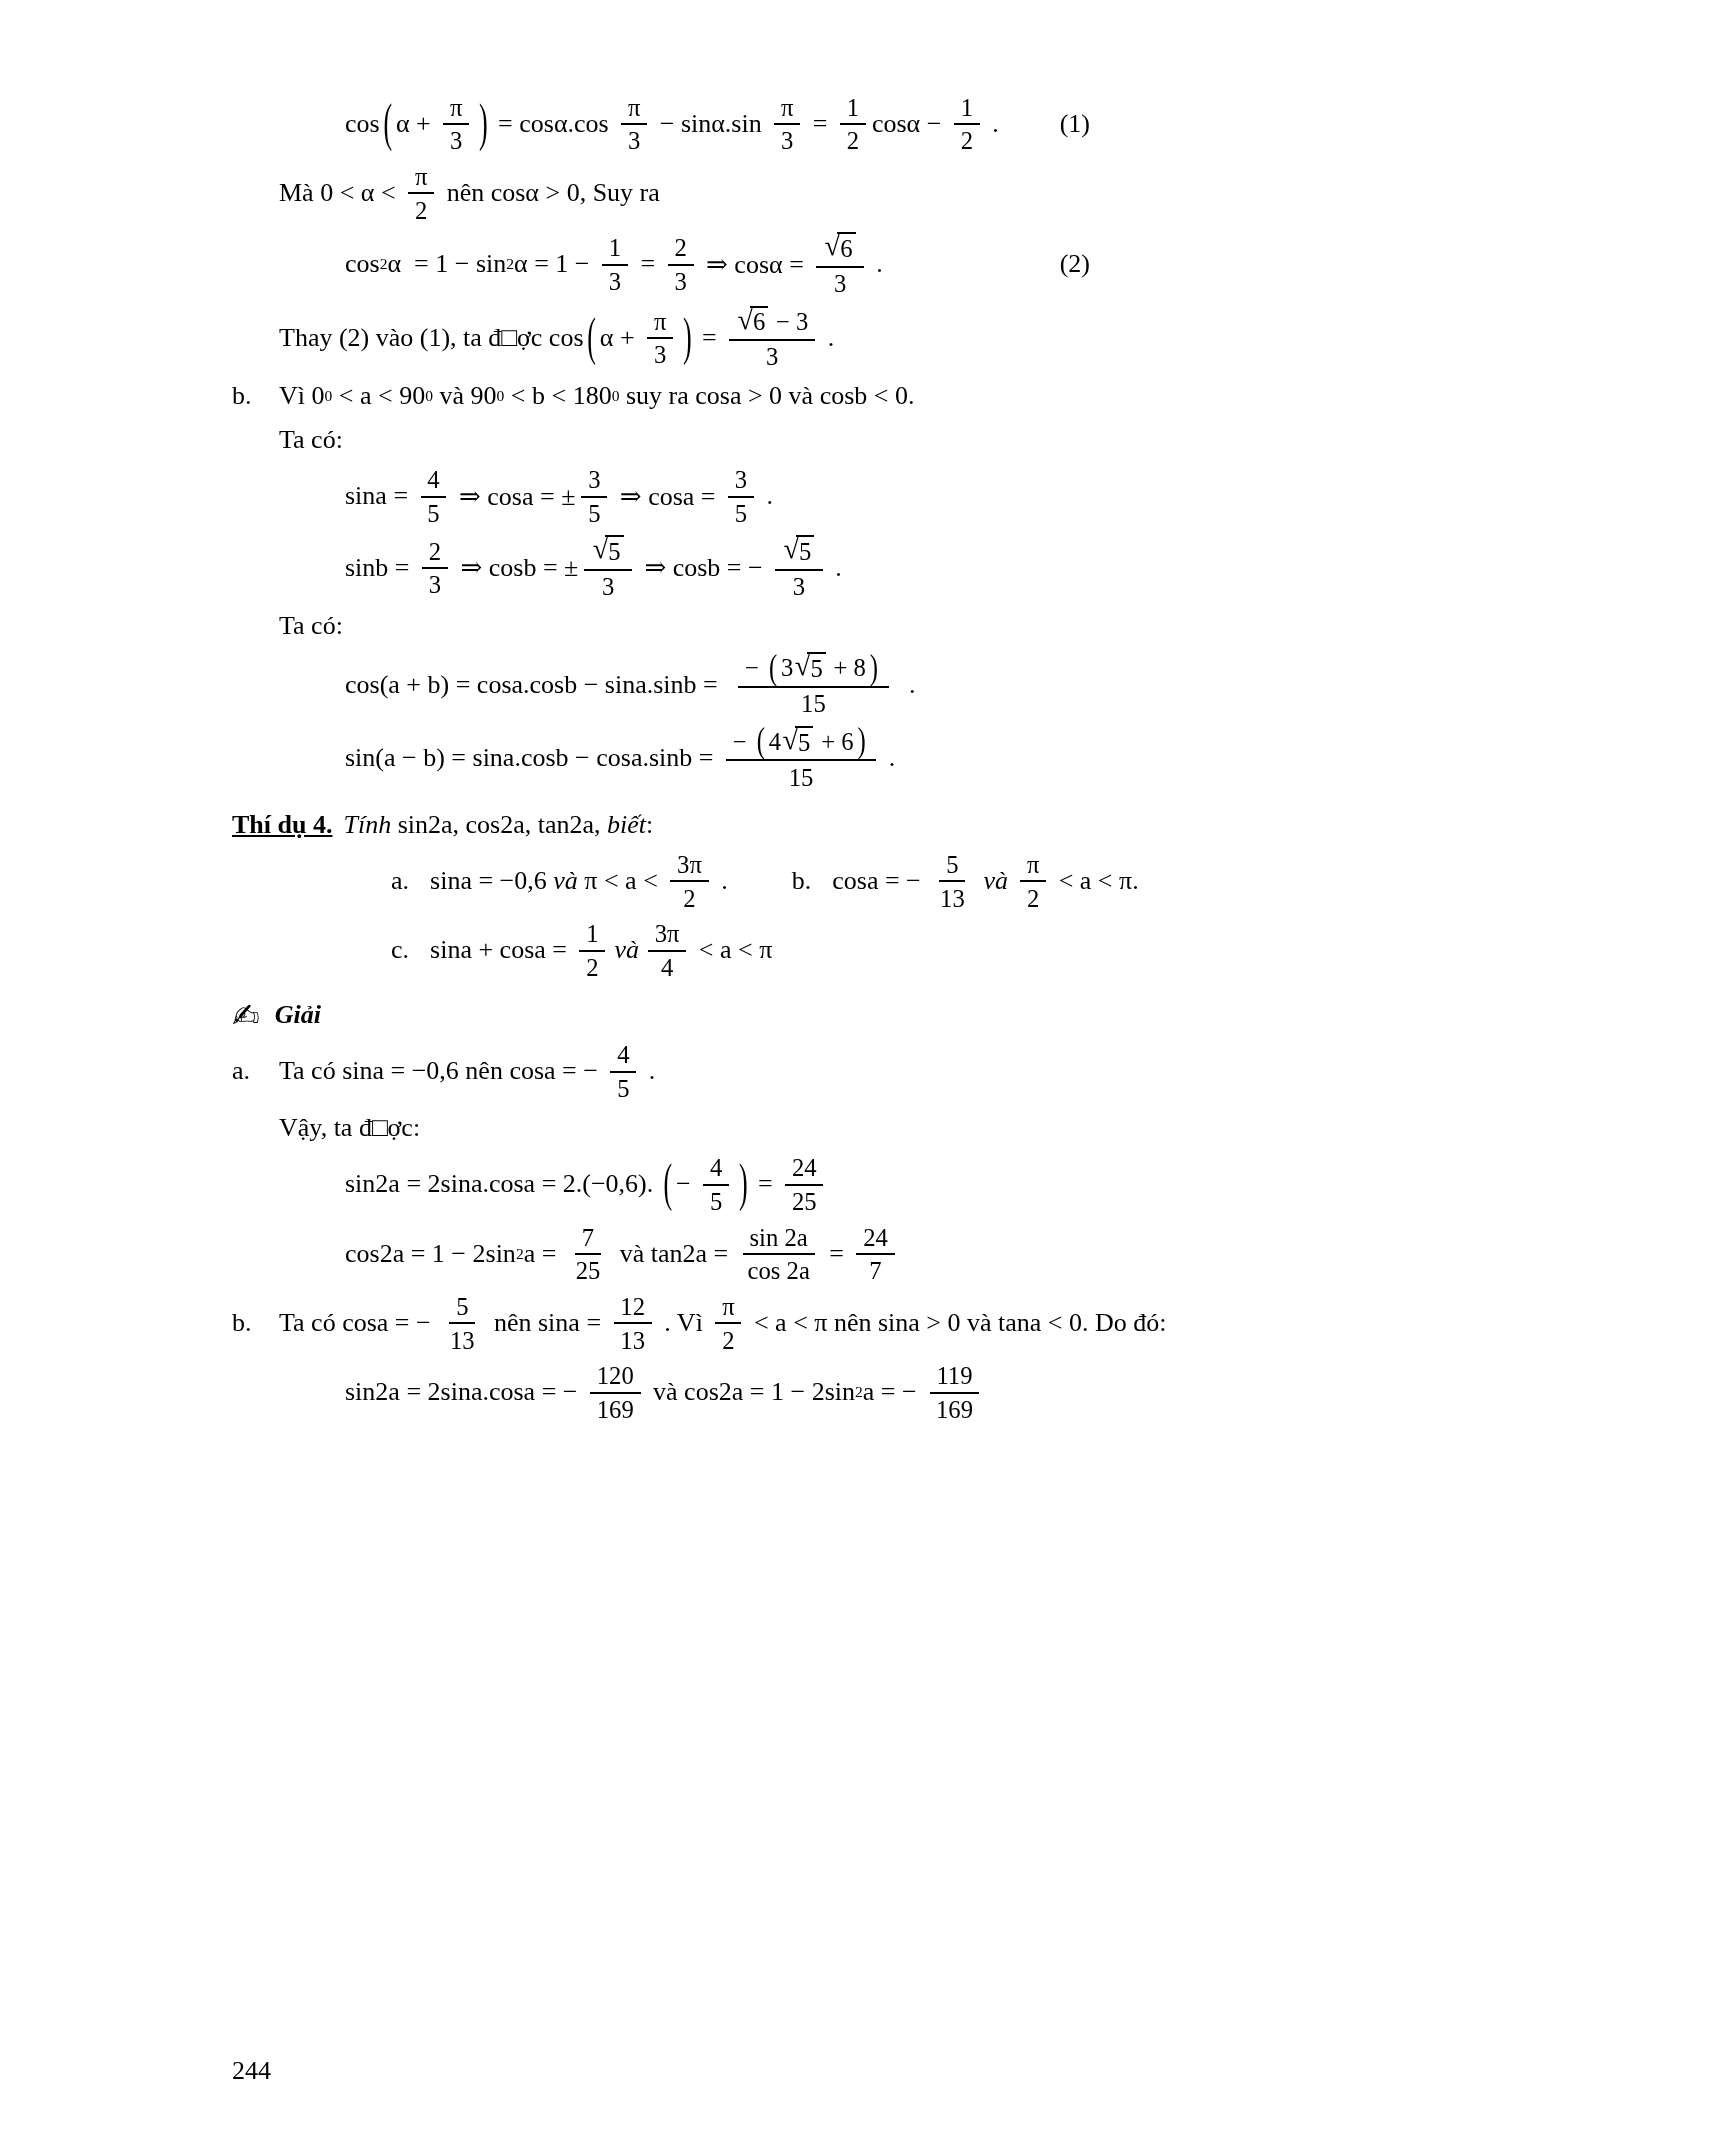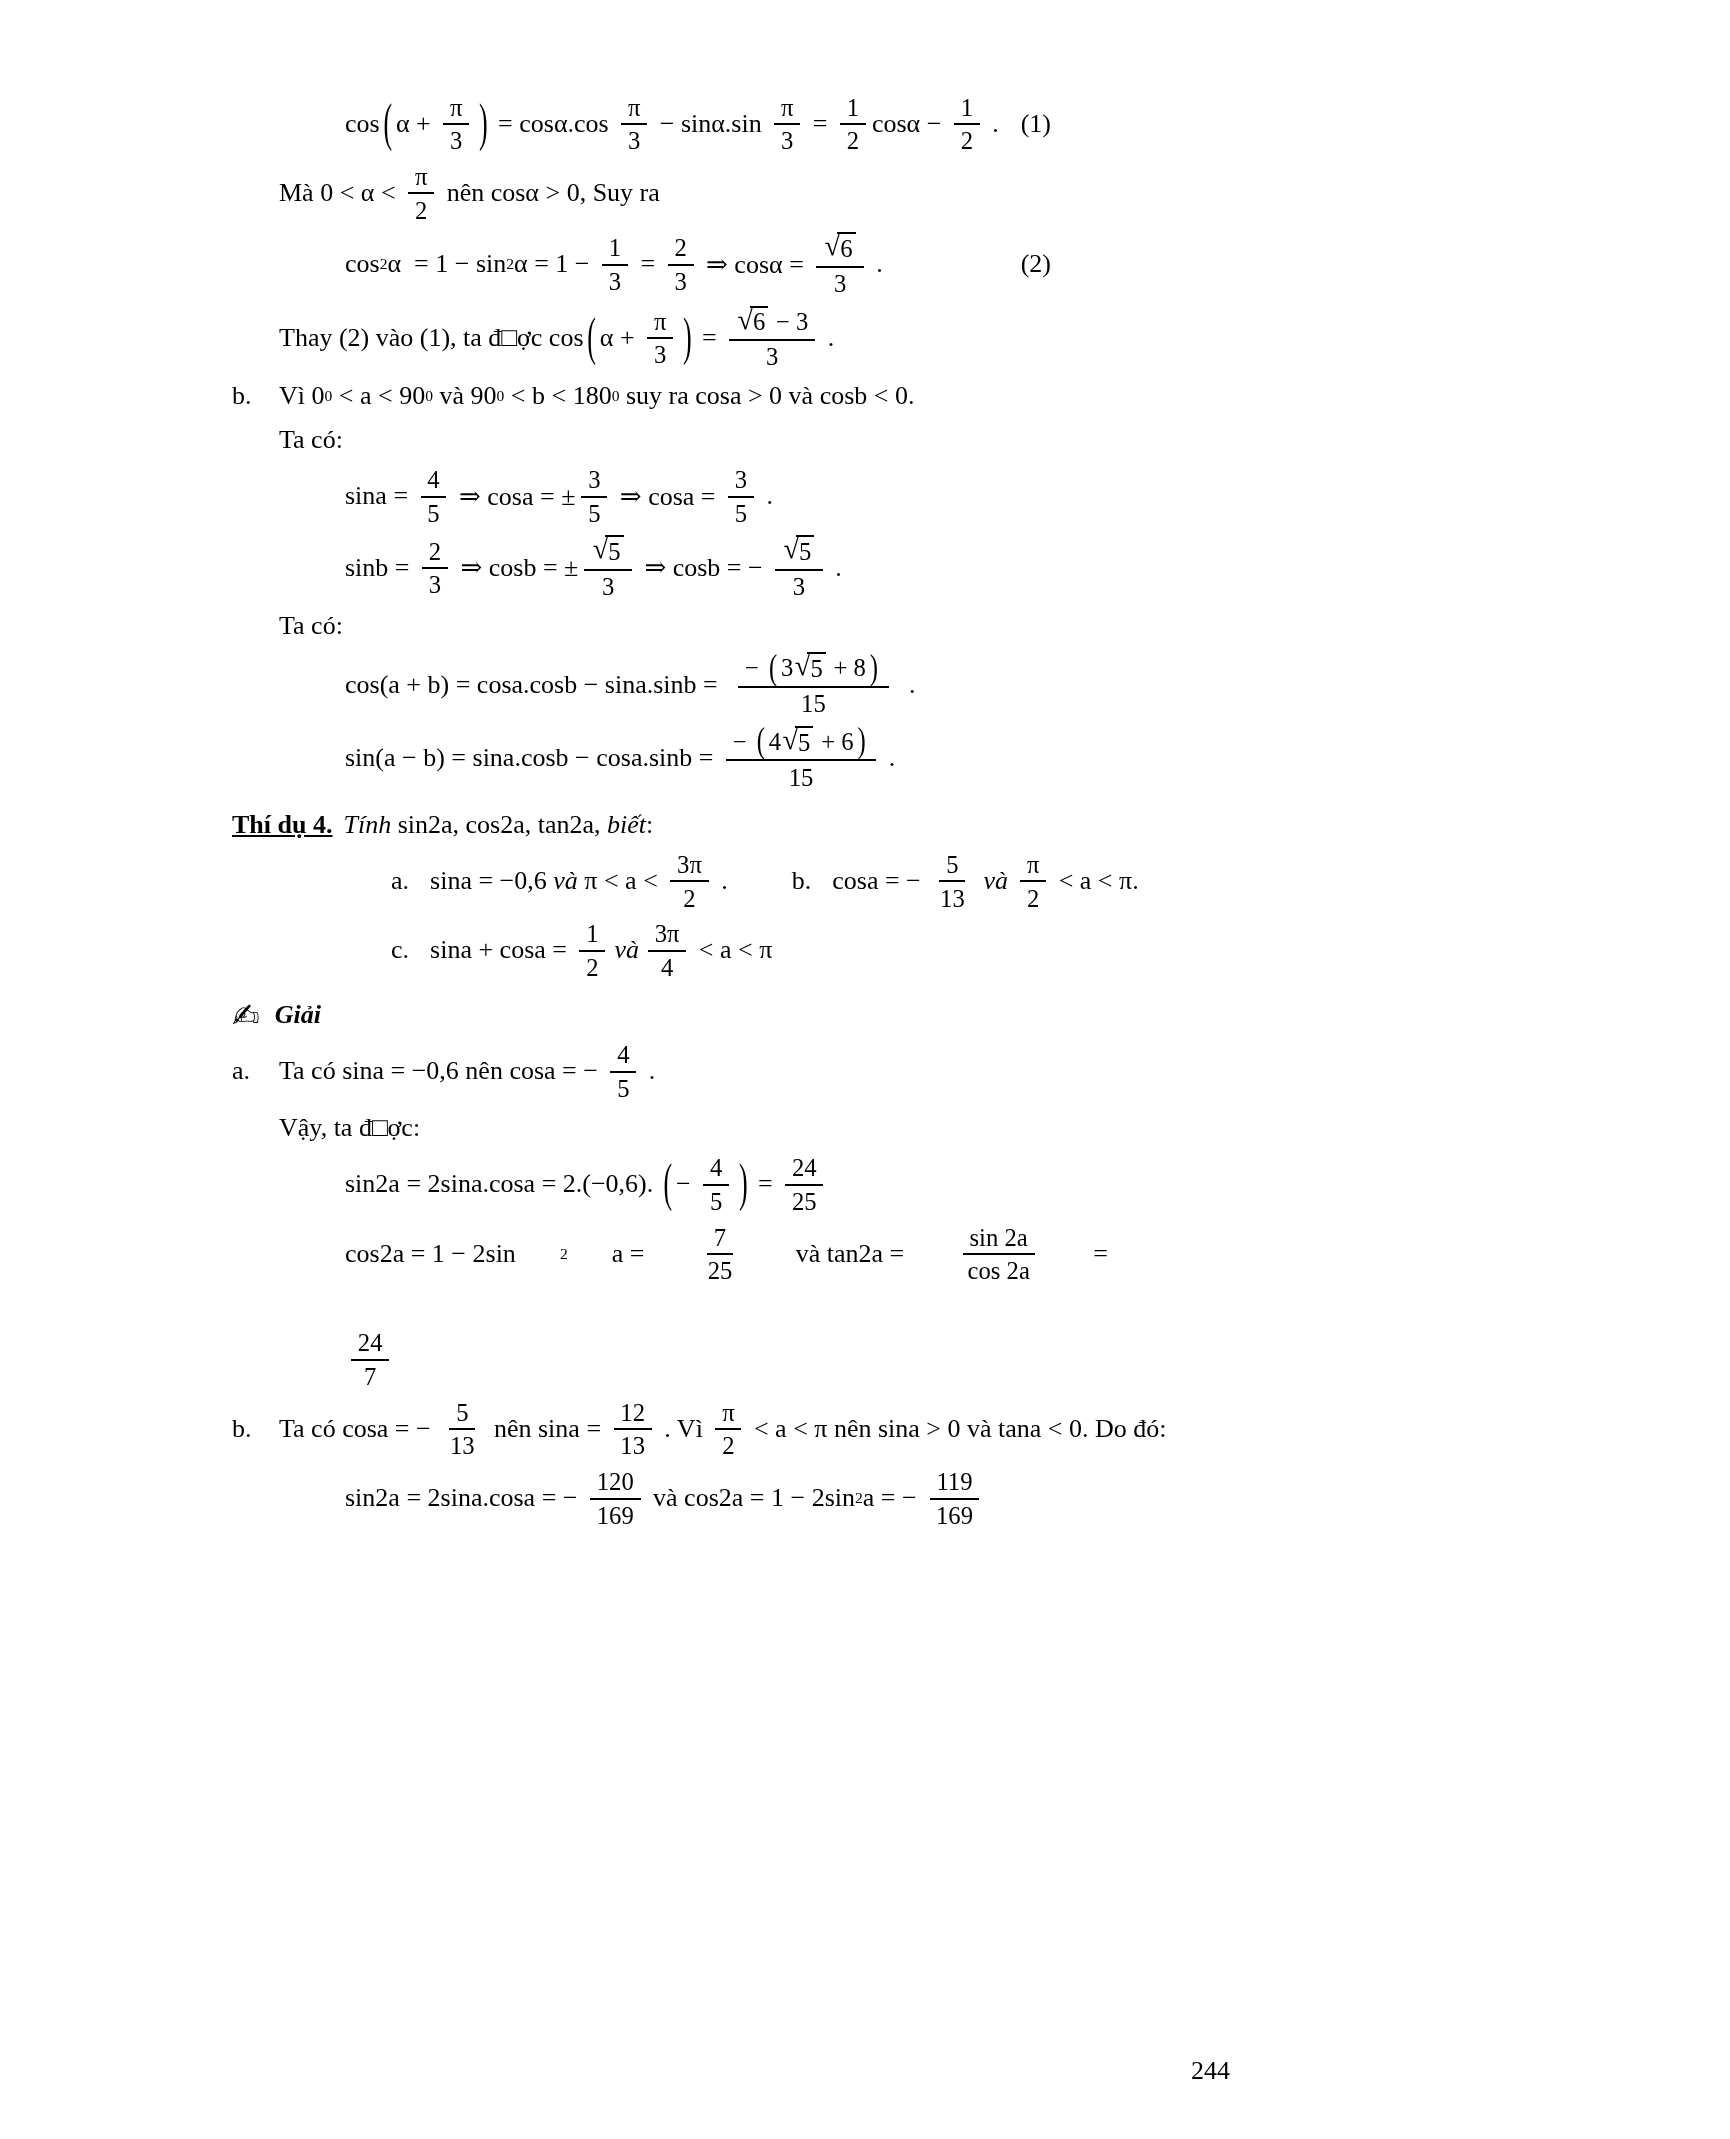--- a/index.html
+++ b/index.html
@@ -1,20 +1,20 @@
 <!DOCTYPE html>
 <html style="font-size:12px"><head>
 <meta charset="utf-8">
 <style>
   html,body{margin:0;padding:0;}
   body{background:#ffffff;}
   .page{
     width:1400px;height:2140px;background:#ffffff;box-sizing:border-box;
     padding:89px 170px 54px 232px;
-    display:flex;flex-direction:row;
+    display:flex;flex-direction:column;
     font-family:"Liberation Serif","DejaVu Serif",serif;
     font-size:26px;color:#000;
   }
   .content{display:flex;flex-direction:column;}
   .line{display:flex;align-items:center;margin:3.8px 0;min-height:36px;}
   .lbody{display:inline-flex;align-items:center;flex-wrap:wrap;row-gap:4.5px;}
   .tx{white-space:pre;}
   .it{font-style:italic;}
   .marker{width:47px;flex:none;}
   .heading{font-weight:bold;text-decoration:underline;margin-right:4.5px;}
@@ -457,21 +457,21 @@
             <span class="num">
               <span class="tx">24</span>
             </span>
             <span class="den">
               <span class="tx">25</span>
             </span>
           </span>
         </span>
       </div>
       <div class="line">
-        <span class="lbody" style="padding-left: 113px; gap: 44px;">
+        <span class="lbody" style="padding-left: 113px;">
           <span class="tx">cos2a = 1 − 2sin</span>
           <sup class="sup">2</sup>
           <span class="tx">a = </span>
           <span class="frac">
             <span class="num">
               <span class="tx">7</span>
             </span>
             <span class="den">
               <span class="tx">25</span>
             </span>

